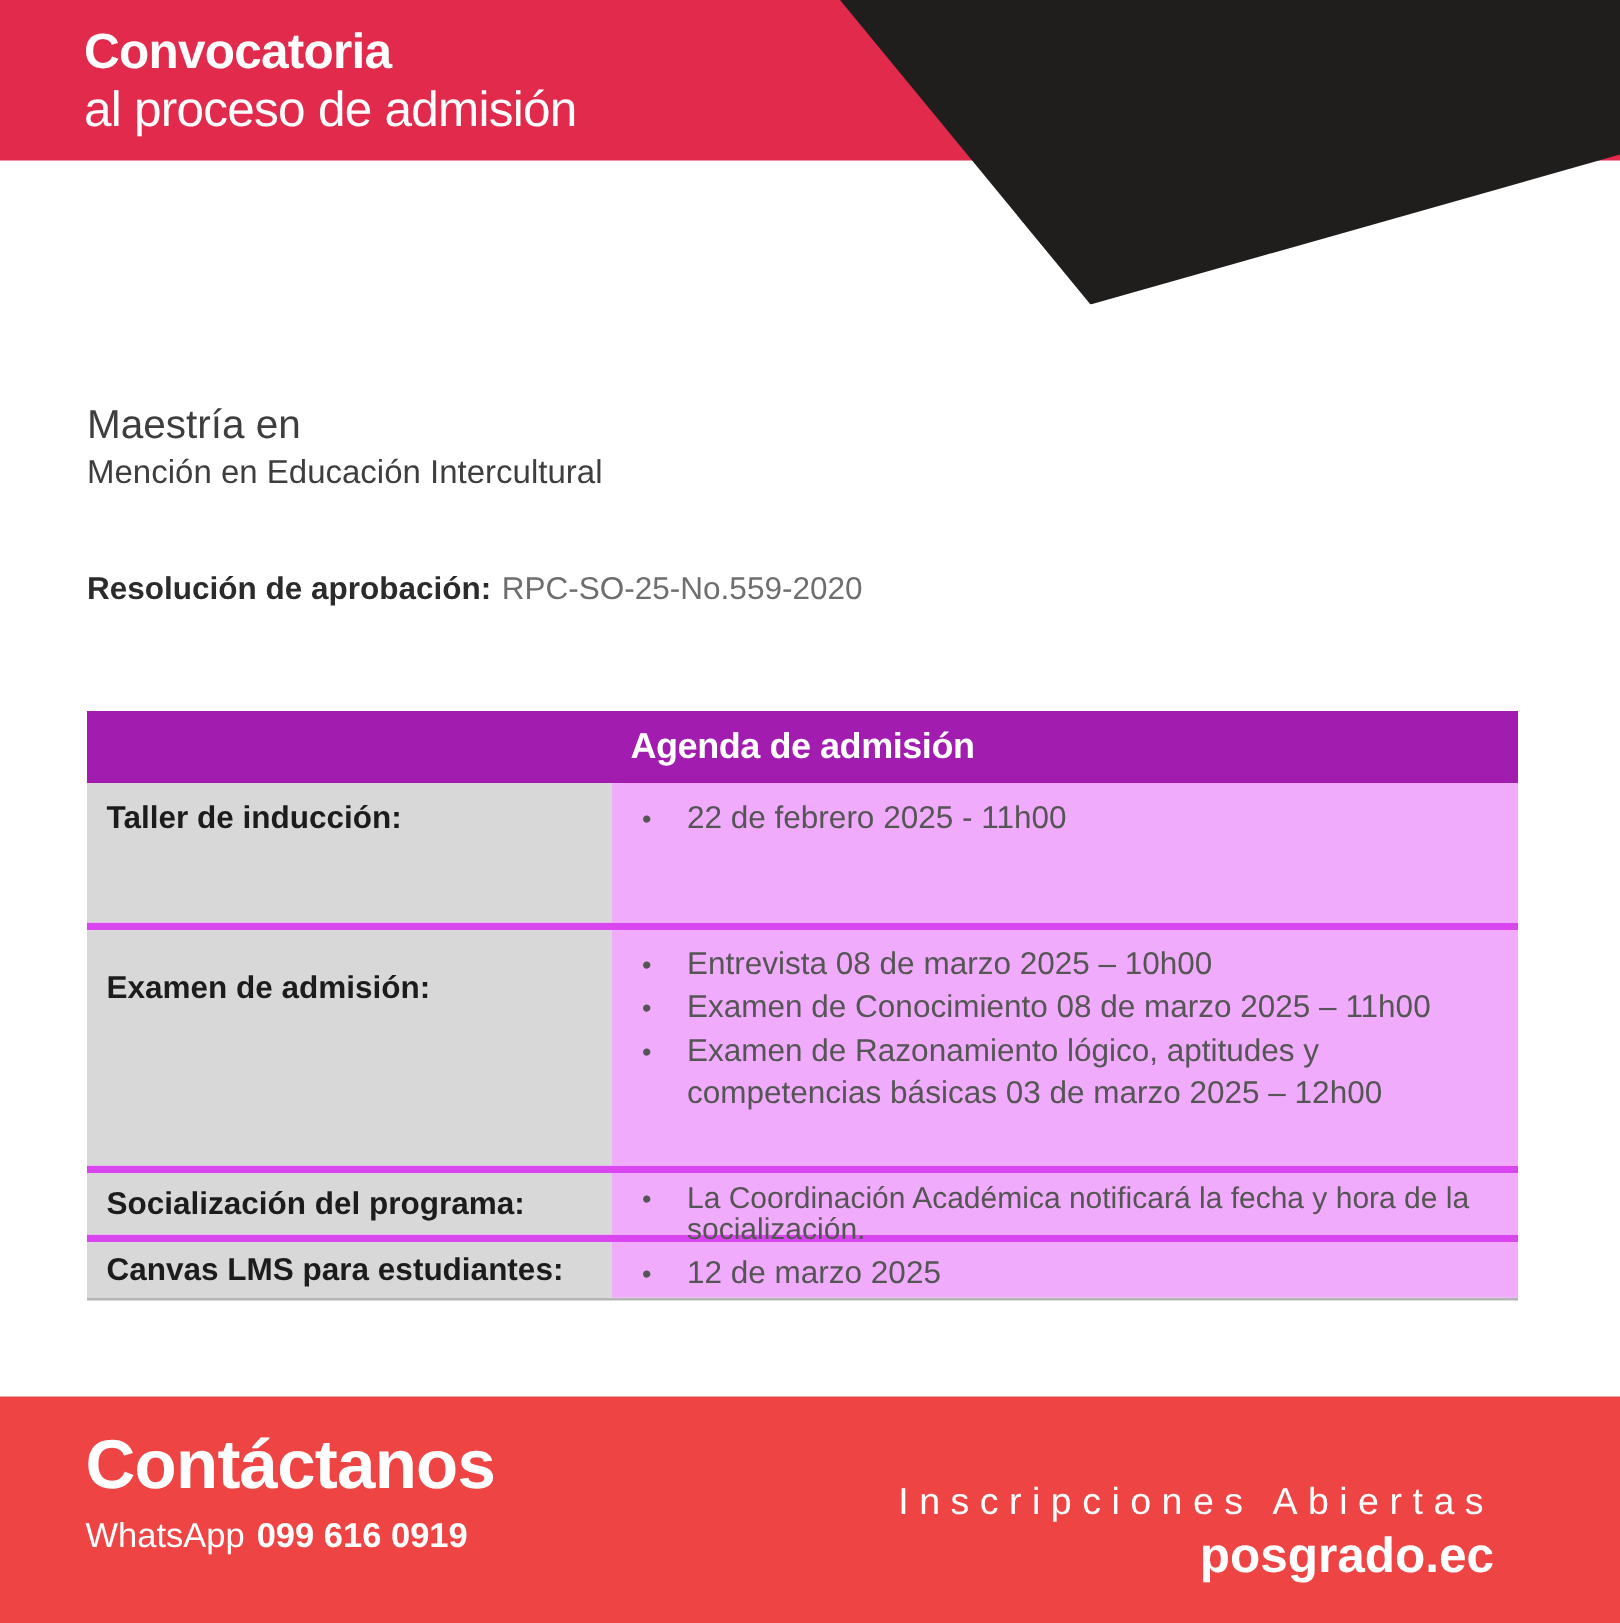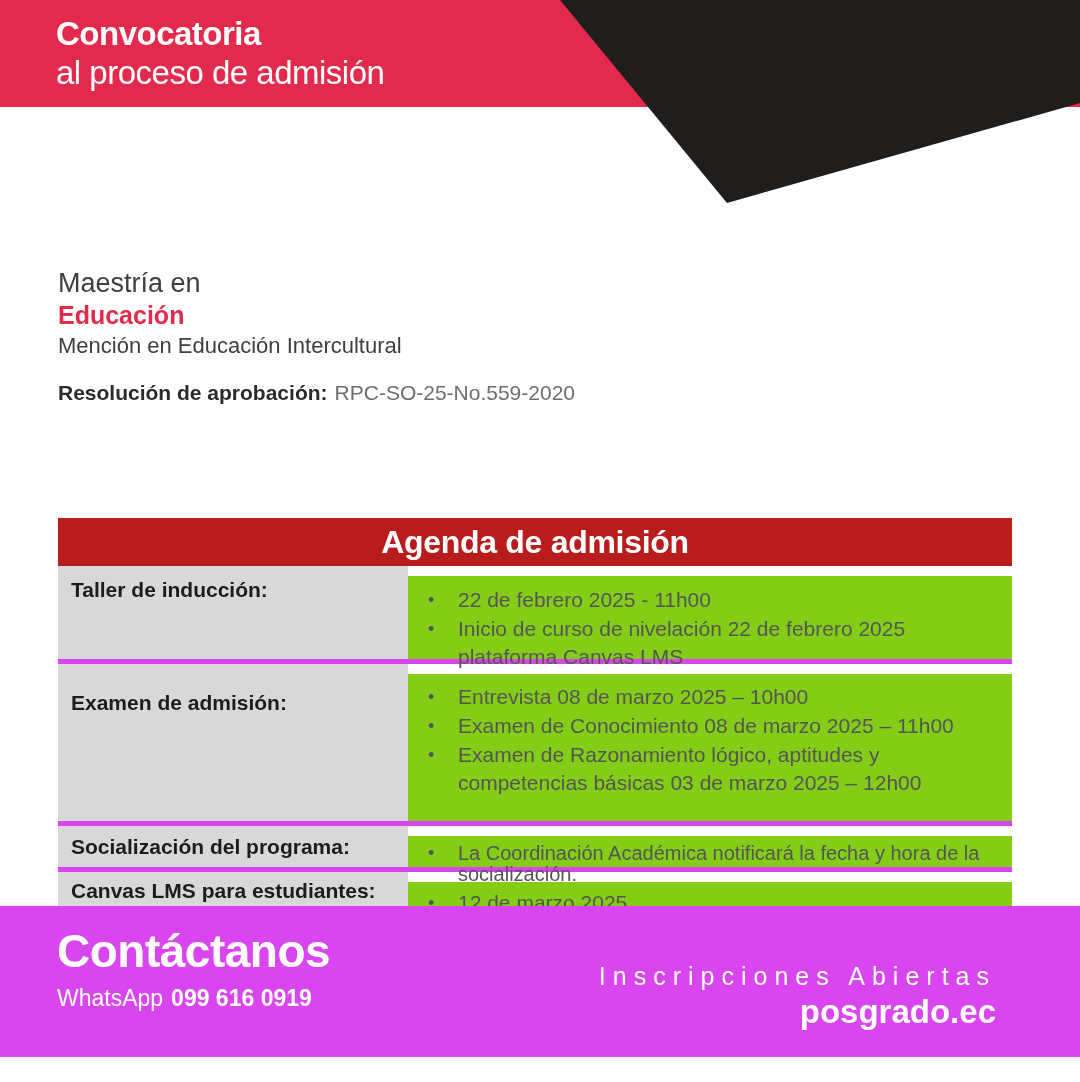--- a/index.html
+++ b/index.html
@@ -62,58 +62,58 @@
   .resolution { position:absolute; left:58px; top:381px; font-size:21px; }
   .resolution-label { font-weight:700; color:#2b2b2b; }
   .resolution-value { color:#6e6e6e; margin-left:7px; }
 
   
   .agenda {
     position:absolute; left:58px; top:474px; width:954px;
     border-bottom:2px solid #b5b5b5;
   }
   .agenda-header {
-    height:48px; background:#b91c1c; color:#fff;
+    height:48px; background:#a21caf; color:#fff;
     display:flex; align-items:center; justify-content:center;
-    font-size:32px; font-weight:700; letter-spacing:-0.3px;margin-top:44px;
+    font-size:24px; font-weight:700; letter-spacing:-0.3px;
   }
   .agenda-row { display:flex; }
   .agenda-row + .agenda-row { border-top:5px solid #d946ef;justify-content:center; }
   .row1 { height:93px; }
   .row2 { height:162px; }
   .row3 { height:46px; }
   .row4 { height:42px; }
   .cell-label {
     width:350px; flex:0 0 350px; background:#d8d8d8;
     font-size:21px; font-weight:700; color:#1c1c1c;
     padding:12px 12px 0 13px;
   }
   .row2 .cell-label { padding-top:27px; }
   .row3 .cell-label, .row4 .cell-label { display:flex; align-items:center; padding-top:0; }
-  .cell-items { flex:1 1 auto; background:#84cc16;margin-top:10px; }
+  .cell-items { flex:1 1 auto; background:#f0abfc; }
   .cell-items ul { list-style:none; }
   .row1 .cell-items ul { padding-top:10px; }
   .row2 .cell-items ul { padding-top:9px; }
   .row3 .cell-items ul { padding-top:7px; }
   .row4 .cell-items ul { padding-top:9px; }
   .cell-items li {
     position:relative; padding-left:50px; padding-right:22px;
     font-size:21px; line-height:28px; color:#555; margin-bottom:1px;
   }
   .cell-items li::before {
     content:"\2022"; position:absolute; left:20px; top:0;
     font-size:18px; color:#555;
   }
   .row3 .cell-items li { font-size:20px; line-height:21px; }
   .row4 .cell-items li { font-size:21px; line-height:24px; }
 
   
   .footer {
-    position:absolute; left:0; top:906px; width:1080px; height:151px;
-    background:#d946ef; color:#fff;
+    position:absolute; left:0; top:931px; width:1080px; height:151px;
+    background:#ef4444; color:#fff;
   }
   .footer-left { position:absolute; left:57px; top:20px; }
   .footer-contact { font-size:46px; font-weight:700; letter-spacing:-0.5px; line-height:50px; }
   .footer-whatsapp { font-size:23px; line-height:38px; margin-top:3px; }
   .footer-whatsapp .wa-label { font-weight:400; }
   .footer-whatsapp .wa-number { font-weight:700; margin-left:8px; }
   .footer-right { position:absolute; right:84px; top:56px; text-align:right; }
   .footer-open { font-size:25px; font-weight:400; letter-spacing:7px; line-height:28px; }
   .footer-site { font-size:33px; font-weight:700; letter-spacing:0px; line-height:38px; margin-top:3px; }
 </style>
@@ -127,38 +127,36 @@
     <div class="black-wedge"></div>
     <div class="header-titles">
       <div class="header-title-bold">Convocatoria</div>
       <div class="header-title-light">al proceso de admisión</div>
     </div>
   </div>
 
 
   <div class="program">
     <div class="program-degree">Maestría en</div>
-    <div class="program-name">Educación</div>
     <div class="program-mention">Mención en Educación Intercultural</div>
   </div>
   <div class="resolution">
     <span class="resolution-label">Resolución de aprobación:</span><span class="resolution-value">RPC-SO-25-No.559-2020</span>
   </div>
 
   <div class="agenda">
     <div class="agenda-header">
       <span>Agenda de admisión</span>
     </div>
 
     <div class="agenda-row row1">
       <div class="cell-label">Taller de inducción:</div>
       <div class="cell-items">
         <ul>
           <li>22 de febrero 2025 - 11h00</li>
-          <li>Inicio de curso de nivelación 22 de febrero 2025 plataforma Canvas LMS</li>
         </ul>
       </div>
     </div>
 
     <div class="agenda-row row2">
       <div class="cell-label">Examen de admisión:</div>
       <div class="cell-items">
         <ul>
           <li>Entrevista 08 de marzo 2025 – 10h00</li>
           <li>Examen de Conocimiento 08 de marzo 2025 – 11h00</li>

